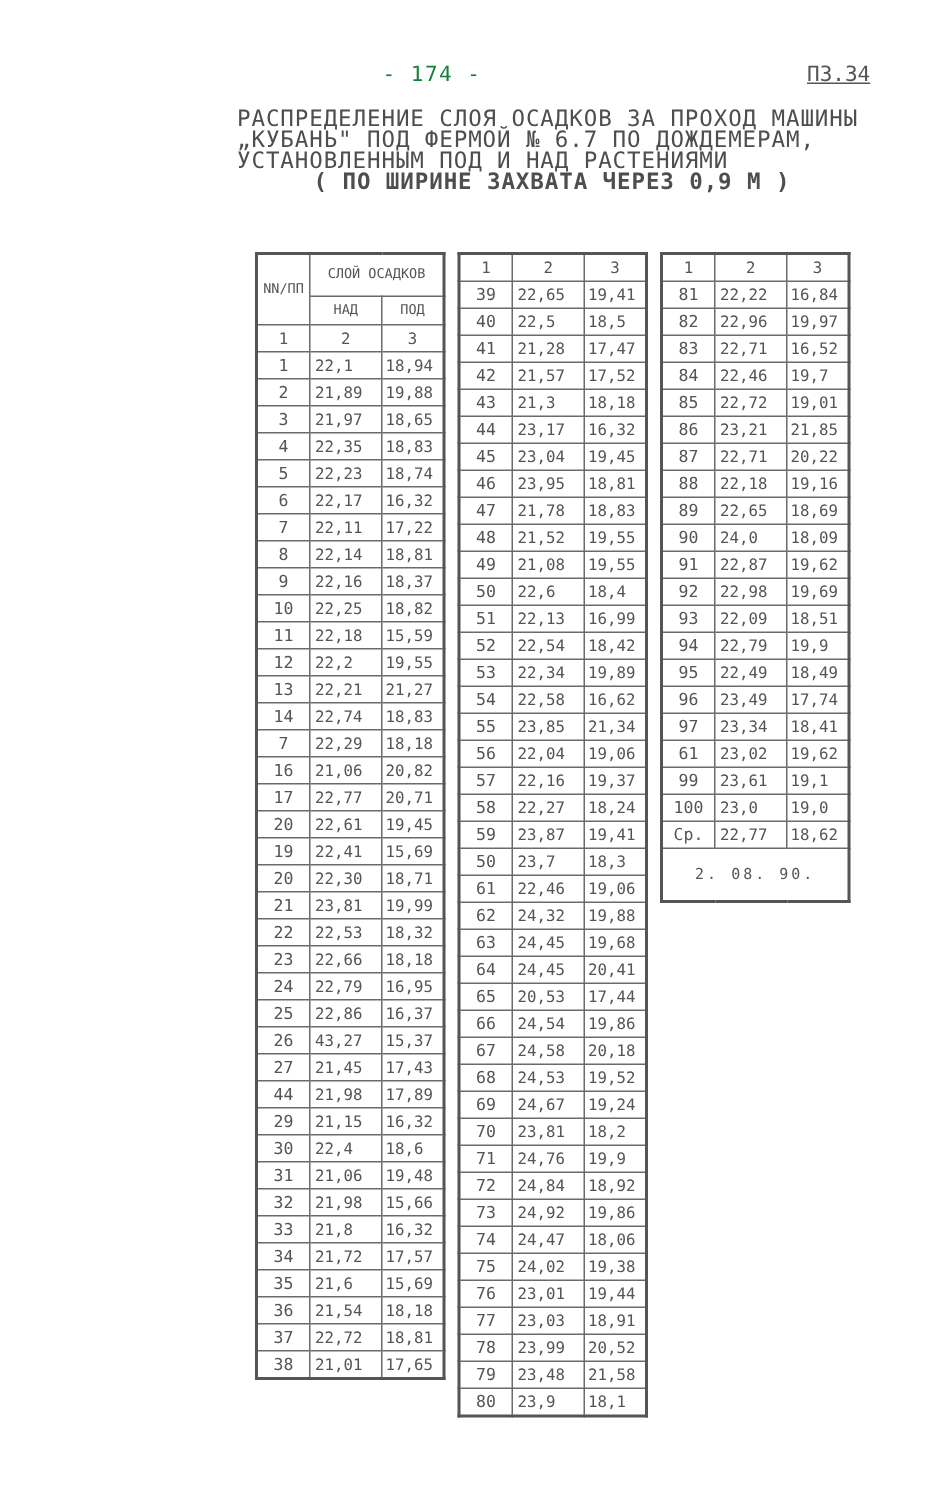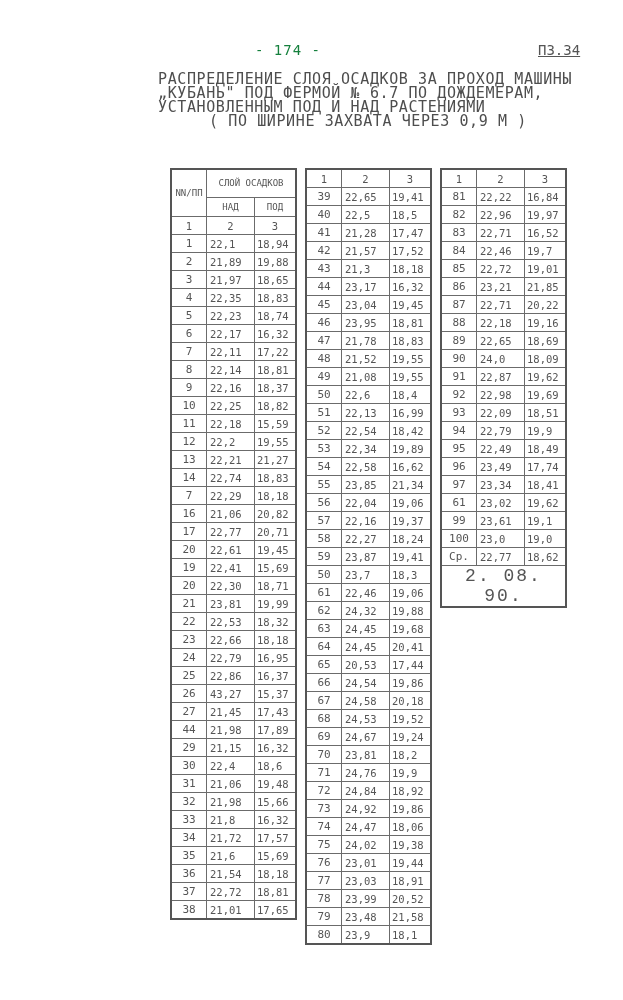--- a/index.html
+++ b/index.html
@@ -9,31 +9,31 @@
     position: relative; overflow: hidden;
   }
   .page-num { position: absolute; top: 42px; left: 255px; font-size: 14px; color: #15803d; letter-spacing: 1px; }
   .page-code { position: absolute; top: 42px; left: 538px; font-size: 14px; color: #555; text-decoration: underline; }
   .title {
     position: absolute; top: 72px; left: 118px; width: 460px;
     font-size: 15px; line-height: 14px; color: #4e4e4e; letter-spacing: 0.6px;
     text-transform: uppercase;
     margin-left: 40px;
   }
-  .title .sub { display: block; text-align: center; padding-right: 40px; }
+  .title .sub { display: block; text-align: center; padding-right: 40px; font-weight: bold; }
   table { position: absolute; border-collapse: collapse; font-size: 10.5px; color: #555; }
   td, th { border: 1px solid #6b6b6b; text-align: center; padding: 0; height: 17px; font-weight: normal; }
   td.n { width: 34px; font-size: 11px; }
   td.v { width: 44px; text-align: left; padding-left: 3px; }
   td.v2 { width: 38px; text-align: left; padding-left: 2px; }
   #t1 { left: 170px; top: 168px; border: 2px solid #555; }
   #t2 { left: 305px; top: 168px; border: 2px solid #555; }
   #t3 { left: 440px; top: 168px; border: 2px solid #555; }
   .hdr { font-size: 9px; line-height: 11px; text-transform: uppercase; }
-  .date { height: 34px; font-size: 18px; letter-spacing: 2px; font-family: Liberation Mono, monospace; }
+  .date { height: 34px; font-size: 10px; letter-spacing: 2px; }
 </style>
 </head>
 <body>
 
 <div class="page-num">- 174 -</div>
 <div class="page-code">П3.34</div>
 
 <div class="title">
   <span>Распределение слоя осадков за проход машины „Кубань" под фермой № 6.7 по дождемерам, установленным под и над растениями</span>
   <span class="sub">( по ширине захвата через 0,9 м )</span>

